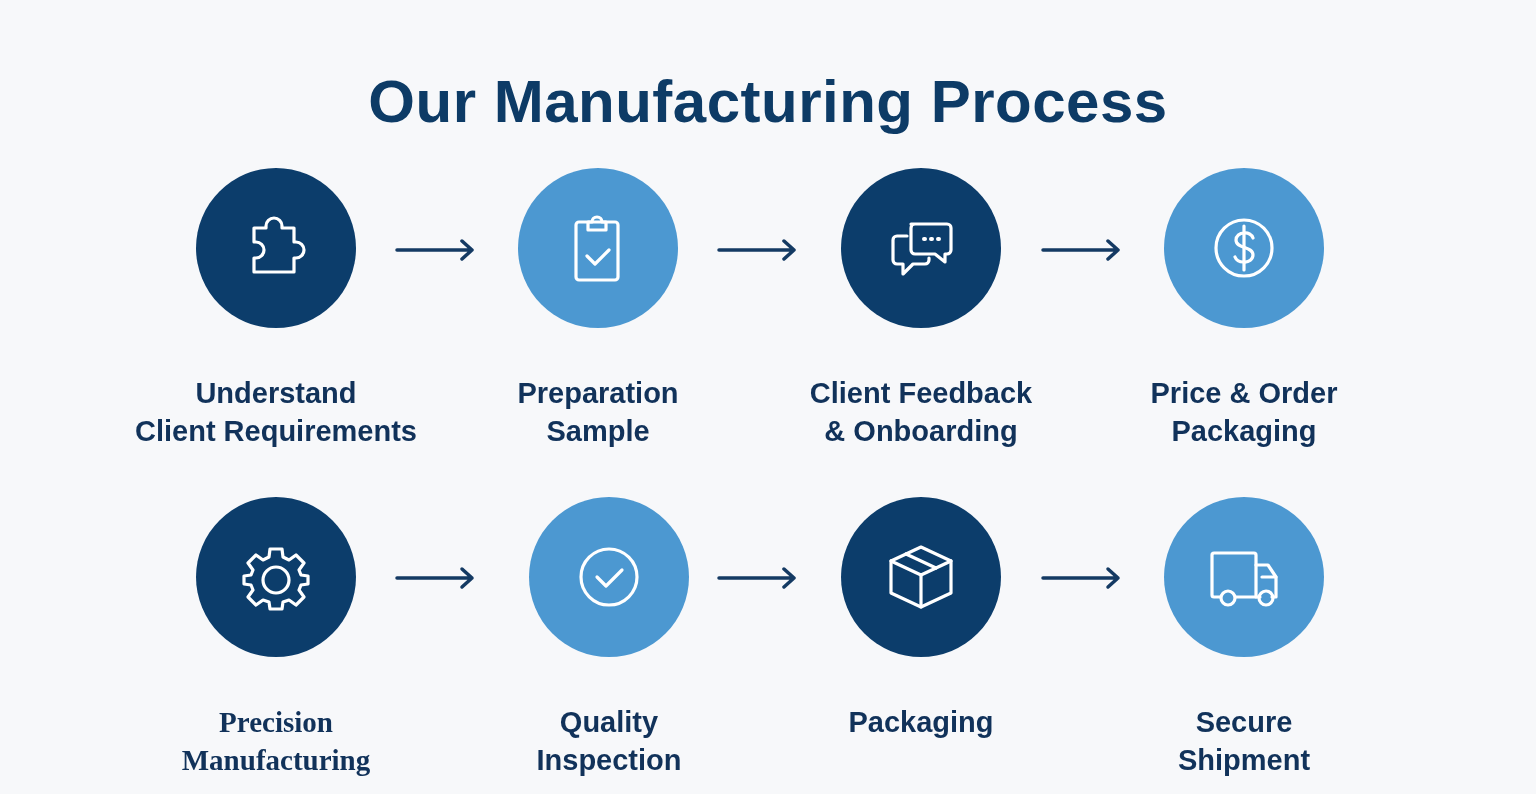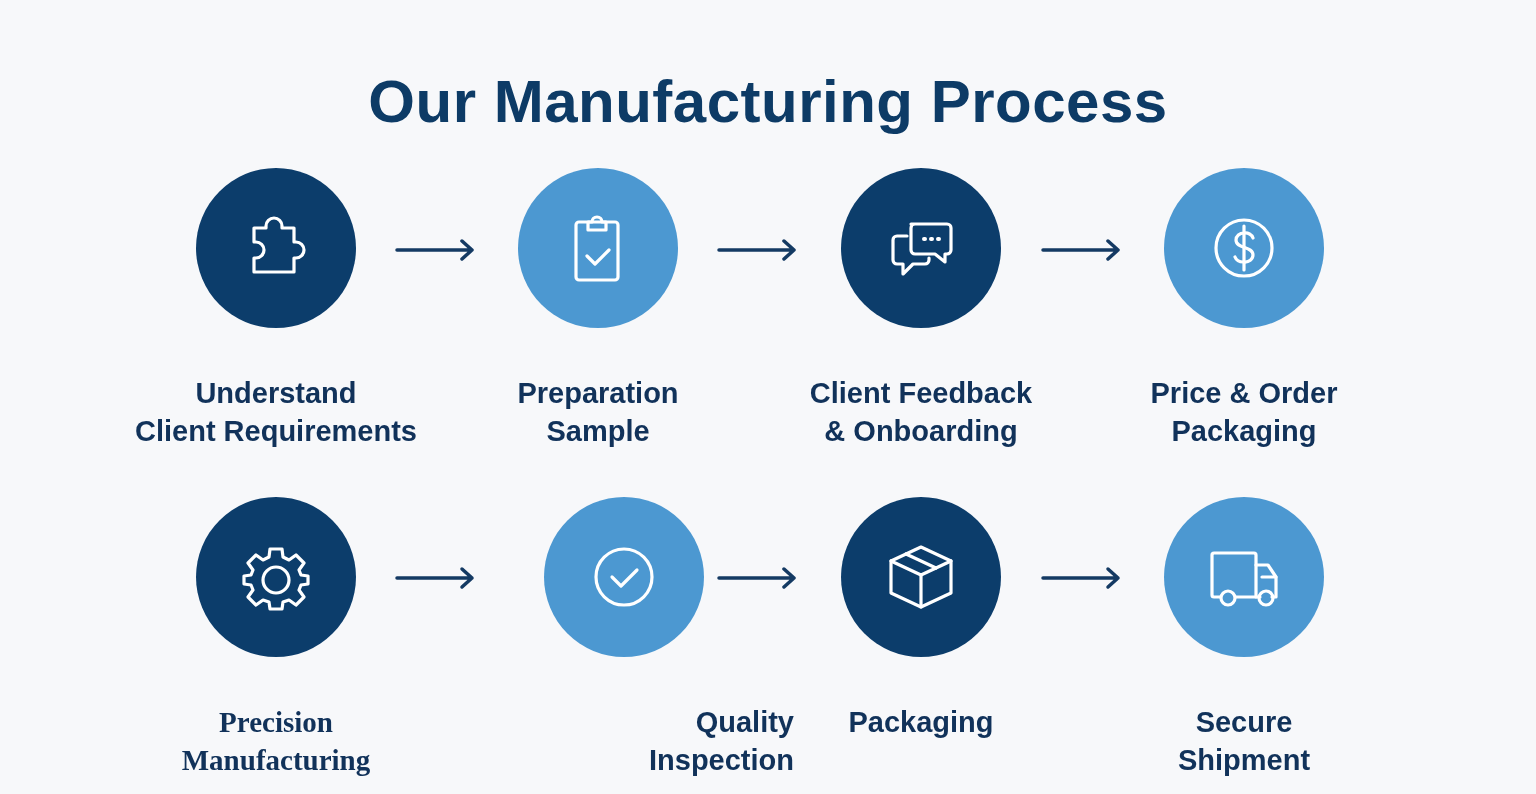--- a/index.html
+++ b/index.html
@@ -165,21 +165,21 @@
     <span>Manufacturing</span>
   </div>
 </div>
 
 <div class="arrow" style="left:394px; top:566px;">
   <svg viewBox="0 0 84 24">
       <path d="M3 12 H78 M68 3 L78 12 L68 21"></path>
     </svg>
 </div>
 
-<div class="step" style="left:624px; top:497px;text-align:right;">
+<div class="step" style="left:609px; top:497px;">
   <div class="circle light">
     <svg viewBox="0 0 96 96">
       <circle cx="48" cy="48" r="28"></circle>
       <path d="M36 48 L45 57 L61 41"></path>
     </svg>
   </div>
   <div class="label">
     <span>Quality</span>
     <span>Inspection</span>
   </div>

